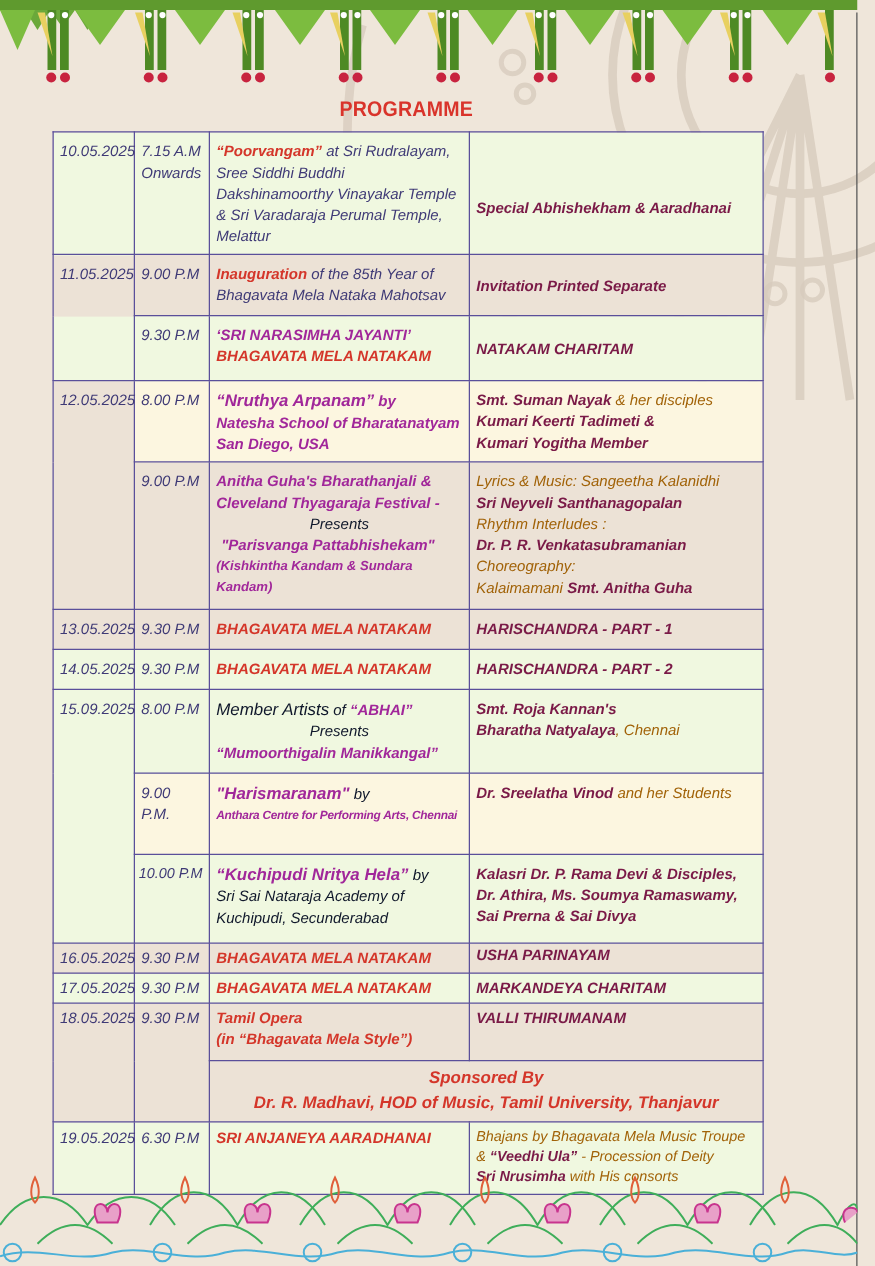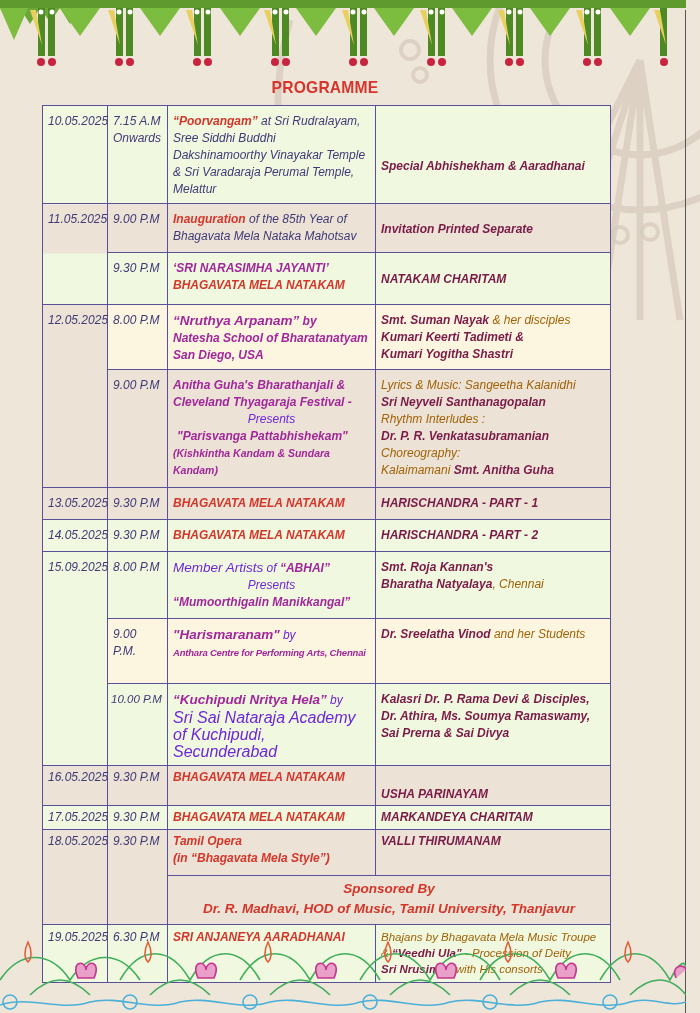--- a/index.html
+++ b/index.html
@@ -34,21 +34,21 @@
   td.date, td.time { color: #3f3a76; font-size: 12px; }
   td.time { padding-left: 5px; }
   .green { background: #f0f8e0; }
   .beige { background: #ece2d6; }
   .cream { background: #fcf6e0; }
   .red { color: #d4362a; font-weight: bold; }
   .navy { color: #3f3a76; margin-top: 29px; }
   .maroon { color: #7a1a47; font-weight: bold; }
   .maroonn { color: #a16207; }
   .magenta { color: #a1279a; font-weight: bold; }
-  .magentan { color: #6d28d9; }
+  .magentan { color: #0f172a; }
   .center { text-align: center; }
   .big { font-size: 13.5px; }
   .small { font-size: 10.5px; }
   .mid { vertical-align: middle !important; }
   .sponsor { text-align: center; color: #d4362a; font-weight: bold; font-size: 13.5px; line-height: 20px; }
   .footer-border {
     position: absolute; left: 0; top: 940px; width: 686px; height: 73px;
   }
 </style>
 </head>
@@ -202,21 +202,21 @@
     <td class="date beige" rowspan="2">12.05.2025</td>
     <td class="time">8.00 P.M</td>
     <td>
       <div><span class="magenta big">“Nruthya Arpanam”</span><span class="magenta"> by</span></div>
       <div class="magenta">Natesha School of Bharatanatyam</div>
       <div class="magenta">San Diego, USA</div>
     </td>
     <td>
       <div><span class="maroon">Smt. Suman Nayak</span><span class="maroonn"> &amp; her disciples</span></div>
       <div class="maroon">Kumari Keerti Tadimeti &amp;</div>
-      <div class="maroon">Kumari Yogitha Shastri</div>
+      <div class="maroon">Kumari Yogitha Member</div>
     </td>
   </tr>
 
   <tr class="beige" style="height:118px">
     <td class="time">9.00 P.M</td>
     <td>
       <div class="magenta">Anitha Guha's Bharathanjali &amp;</div>
       <div class="magenta">Cleveland Thyagaraja Festival -</div>
       <div class="magentan center">Presents</div>
       <div class="magenta" style="padding-left:4px">"Parisvanga Pattabhishekam"</div>
@@ -268,34 +268,34 @@
     </td>
     <td>
       <span class="maroon">Dr. Sreelatha Vinod</span><span class="maroonn"> and her Students</span>
     </td>
   </tr>
 
   <tr class="green" style="height:71px">
     <td class="time" style="padding-left:3px;padding-right:0;font-size:11.5px">10.00 P.M</td>
     <td>
       <div><span class="magenta big">“Kuchipudi Nritya Hela”</span><span class="magentan"> by</span></div>
-      <div class="magentan" style="font-size:16px">Sri Sai Nataraja Academy of Kuchipudi, Secunderabad</div>
+      <div class="magentan" style="font-size:12px">Sri Sai Nataraja Academy of Kuchipudi, Secunderabad</div>
     </td>
     <td>
       <div class="maroon">Kalasri Dr. P. Rama Devi &amp; Disciples,</div>
       <div class="maroon">Dr. Athira, Ms. Soumya Ramaswamy,</div>
       <div class="maroon">Sai Prerna &amp; Sai Divya</div>
     </td>
   </tr>
 
   <tr class="beige" style="height:24px">
     <td class="date" style="padding-top:3px;padding-bottom:2px">16.05.2025</td>
     <td class="time" style="padding-top:3px;padding-bottom:2px">9.30 P.M</td>
     <td class="red" style="padding-top:3px;padding-bottom:2px">BHAGAVATA MELA NATAKAM</td>
-    <td class="maroon" style="padding-top:20px;padding-bottom:2px">USHA PARINAYAM</td>
+    <td class="maroon" style="padding-top:1px;padding-bottom:2px">USHA PARINAYAM</td>
   </tr>
 
   <tr class="green" style="height:24px">
     <td class="date" style="padding-top:3px;padding-bottom:2px">17.05.2025</td>
     <td class="time" style="padding-top:3px;padding-bottom:2px">9.30 P.M</td>
     <td class="red" style="padding-top:3px;padding-bottom:2px">BHAGAVATA MELA NATAKAM</td>
     <td class="maroon" style="padding-top:3px;padding-bottom:2px">MARKANDEYA CHARITAM</td>
   </tr>
 
   <tr class="beige" style="height:46px">

